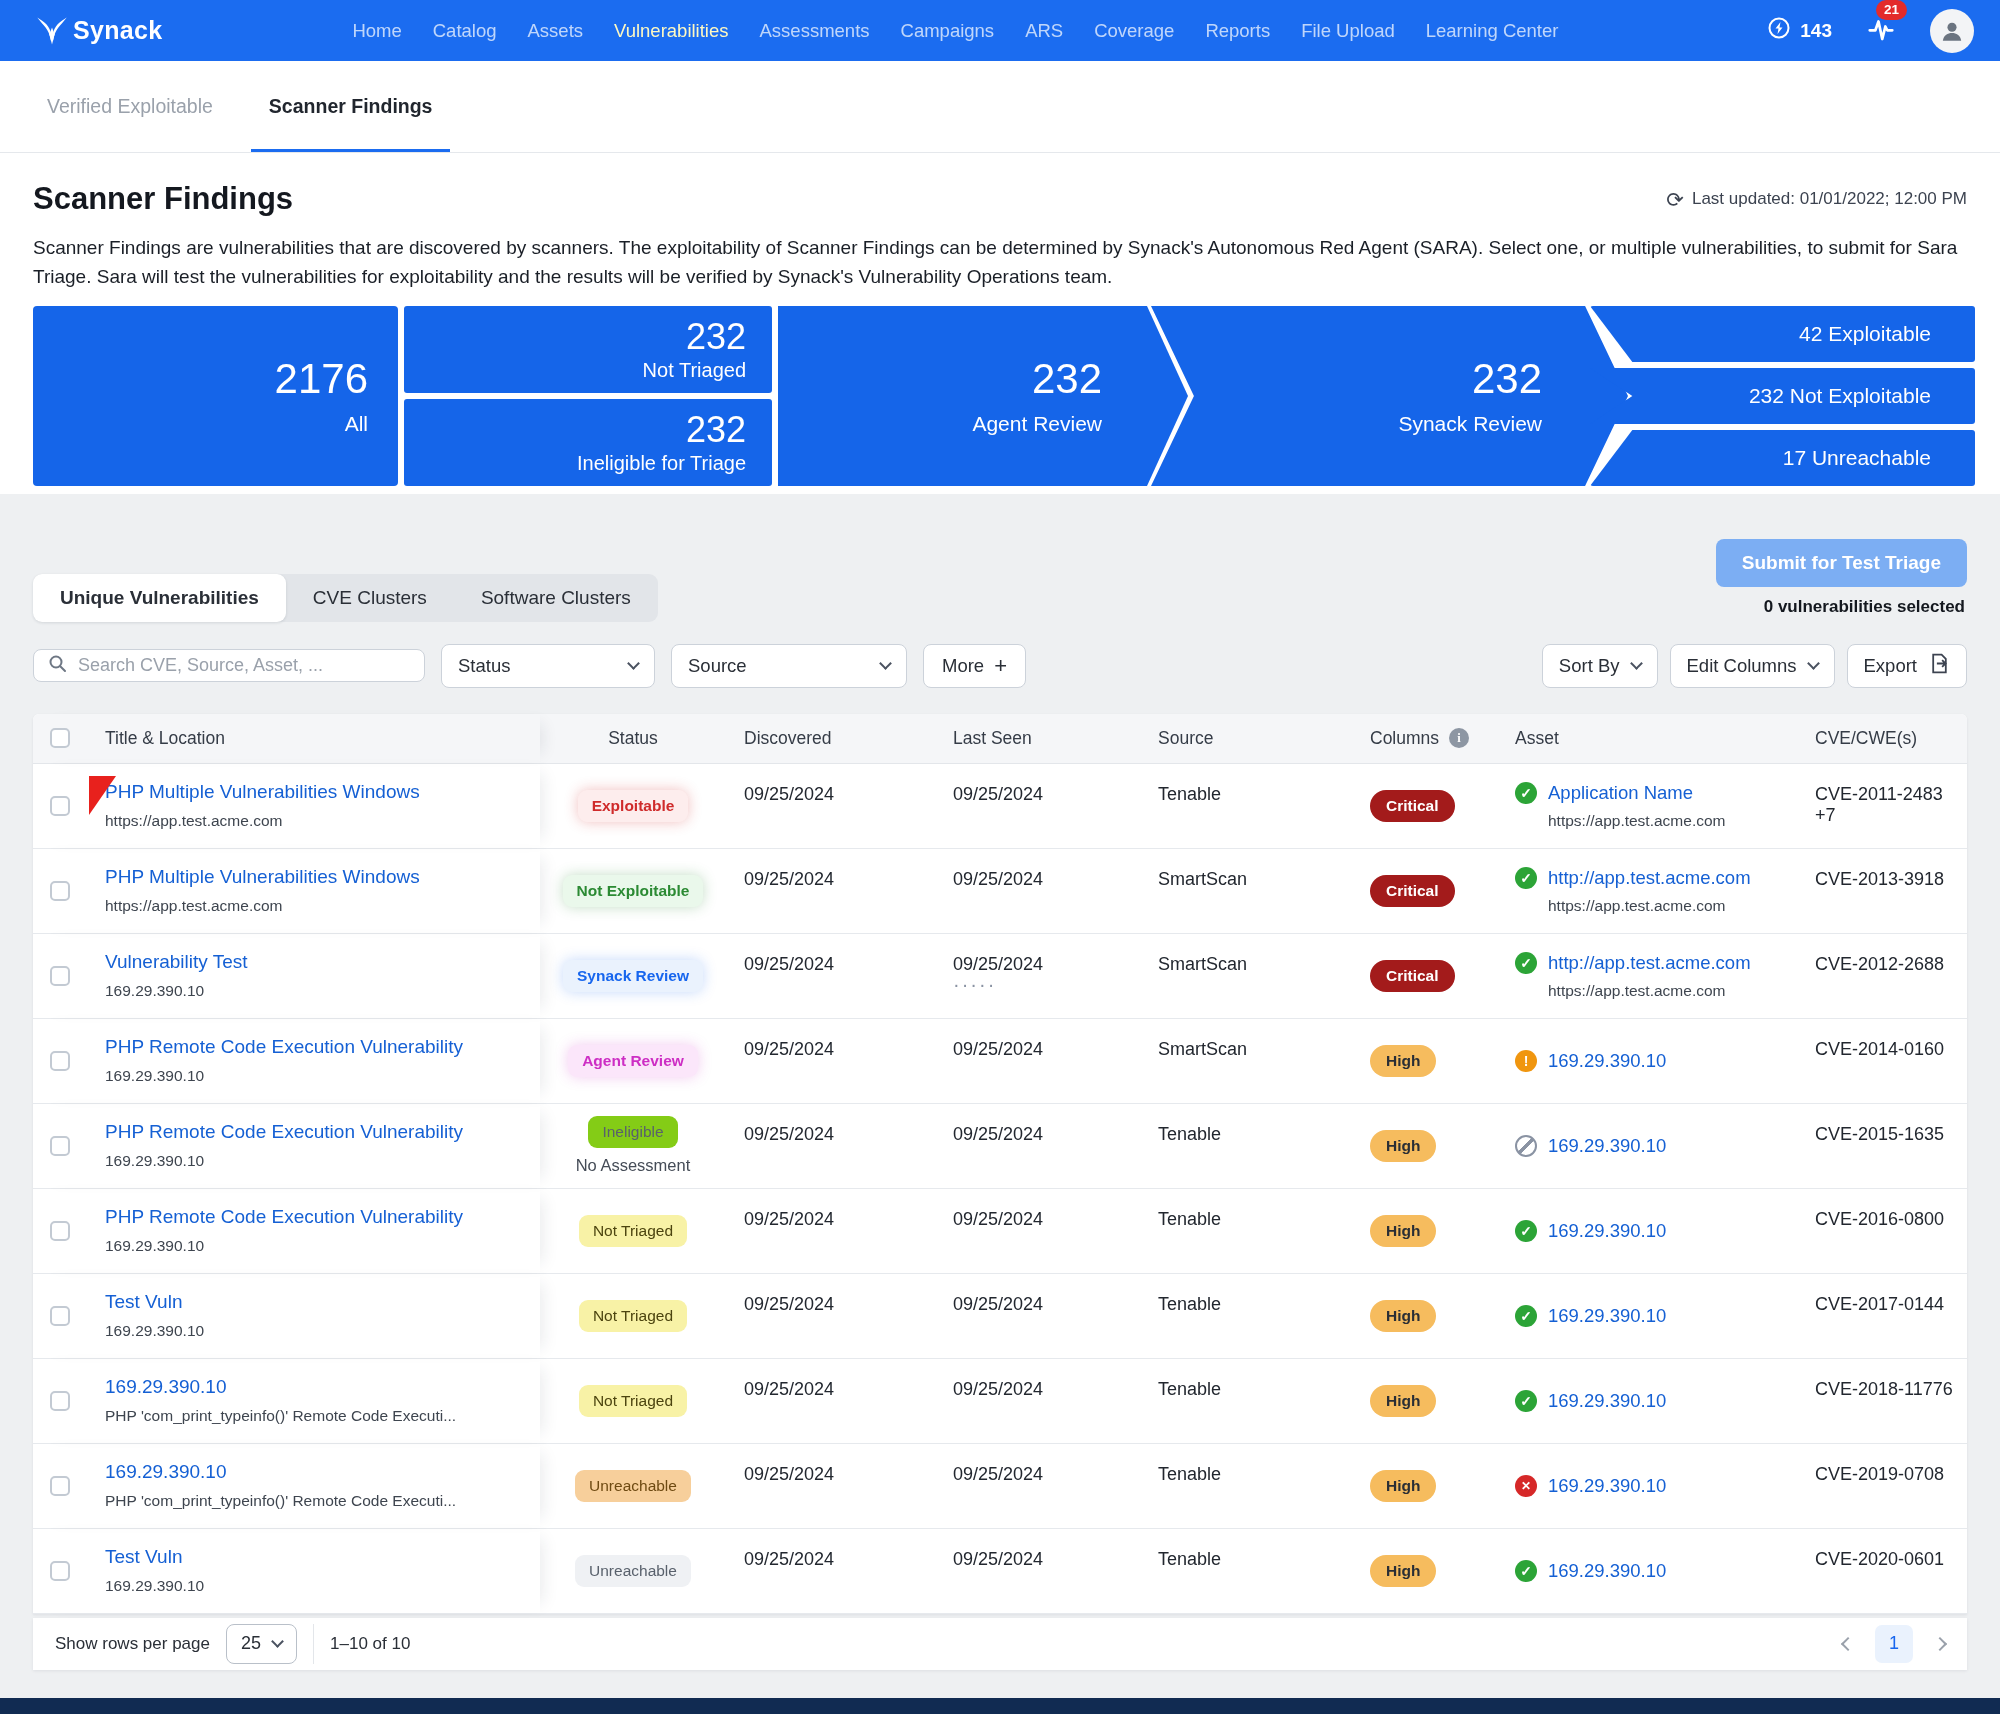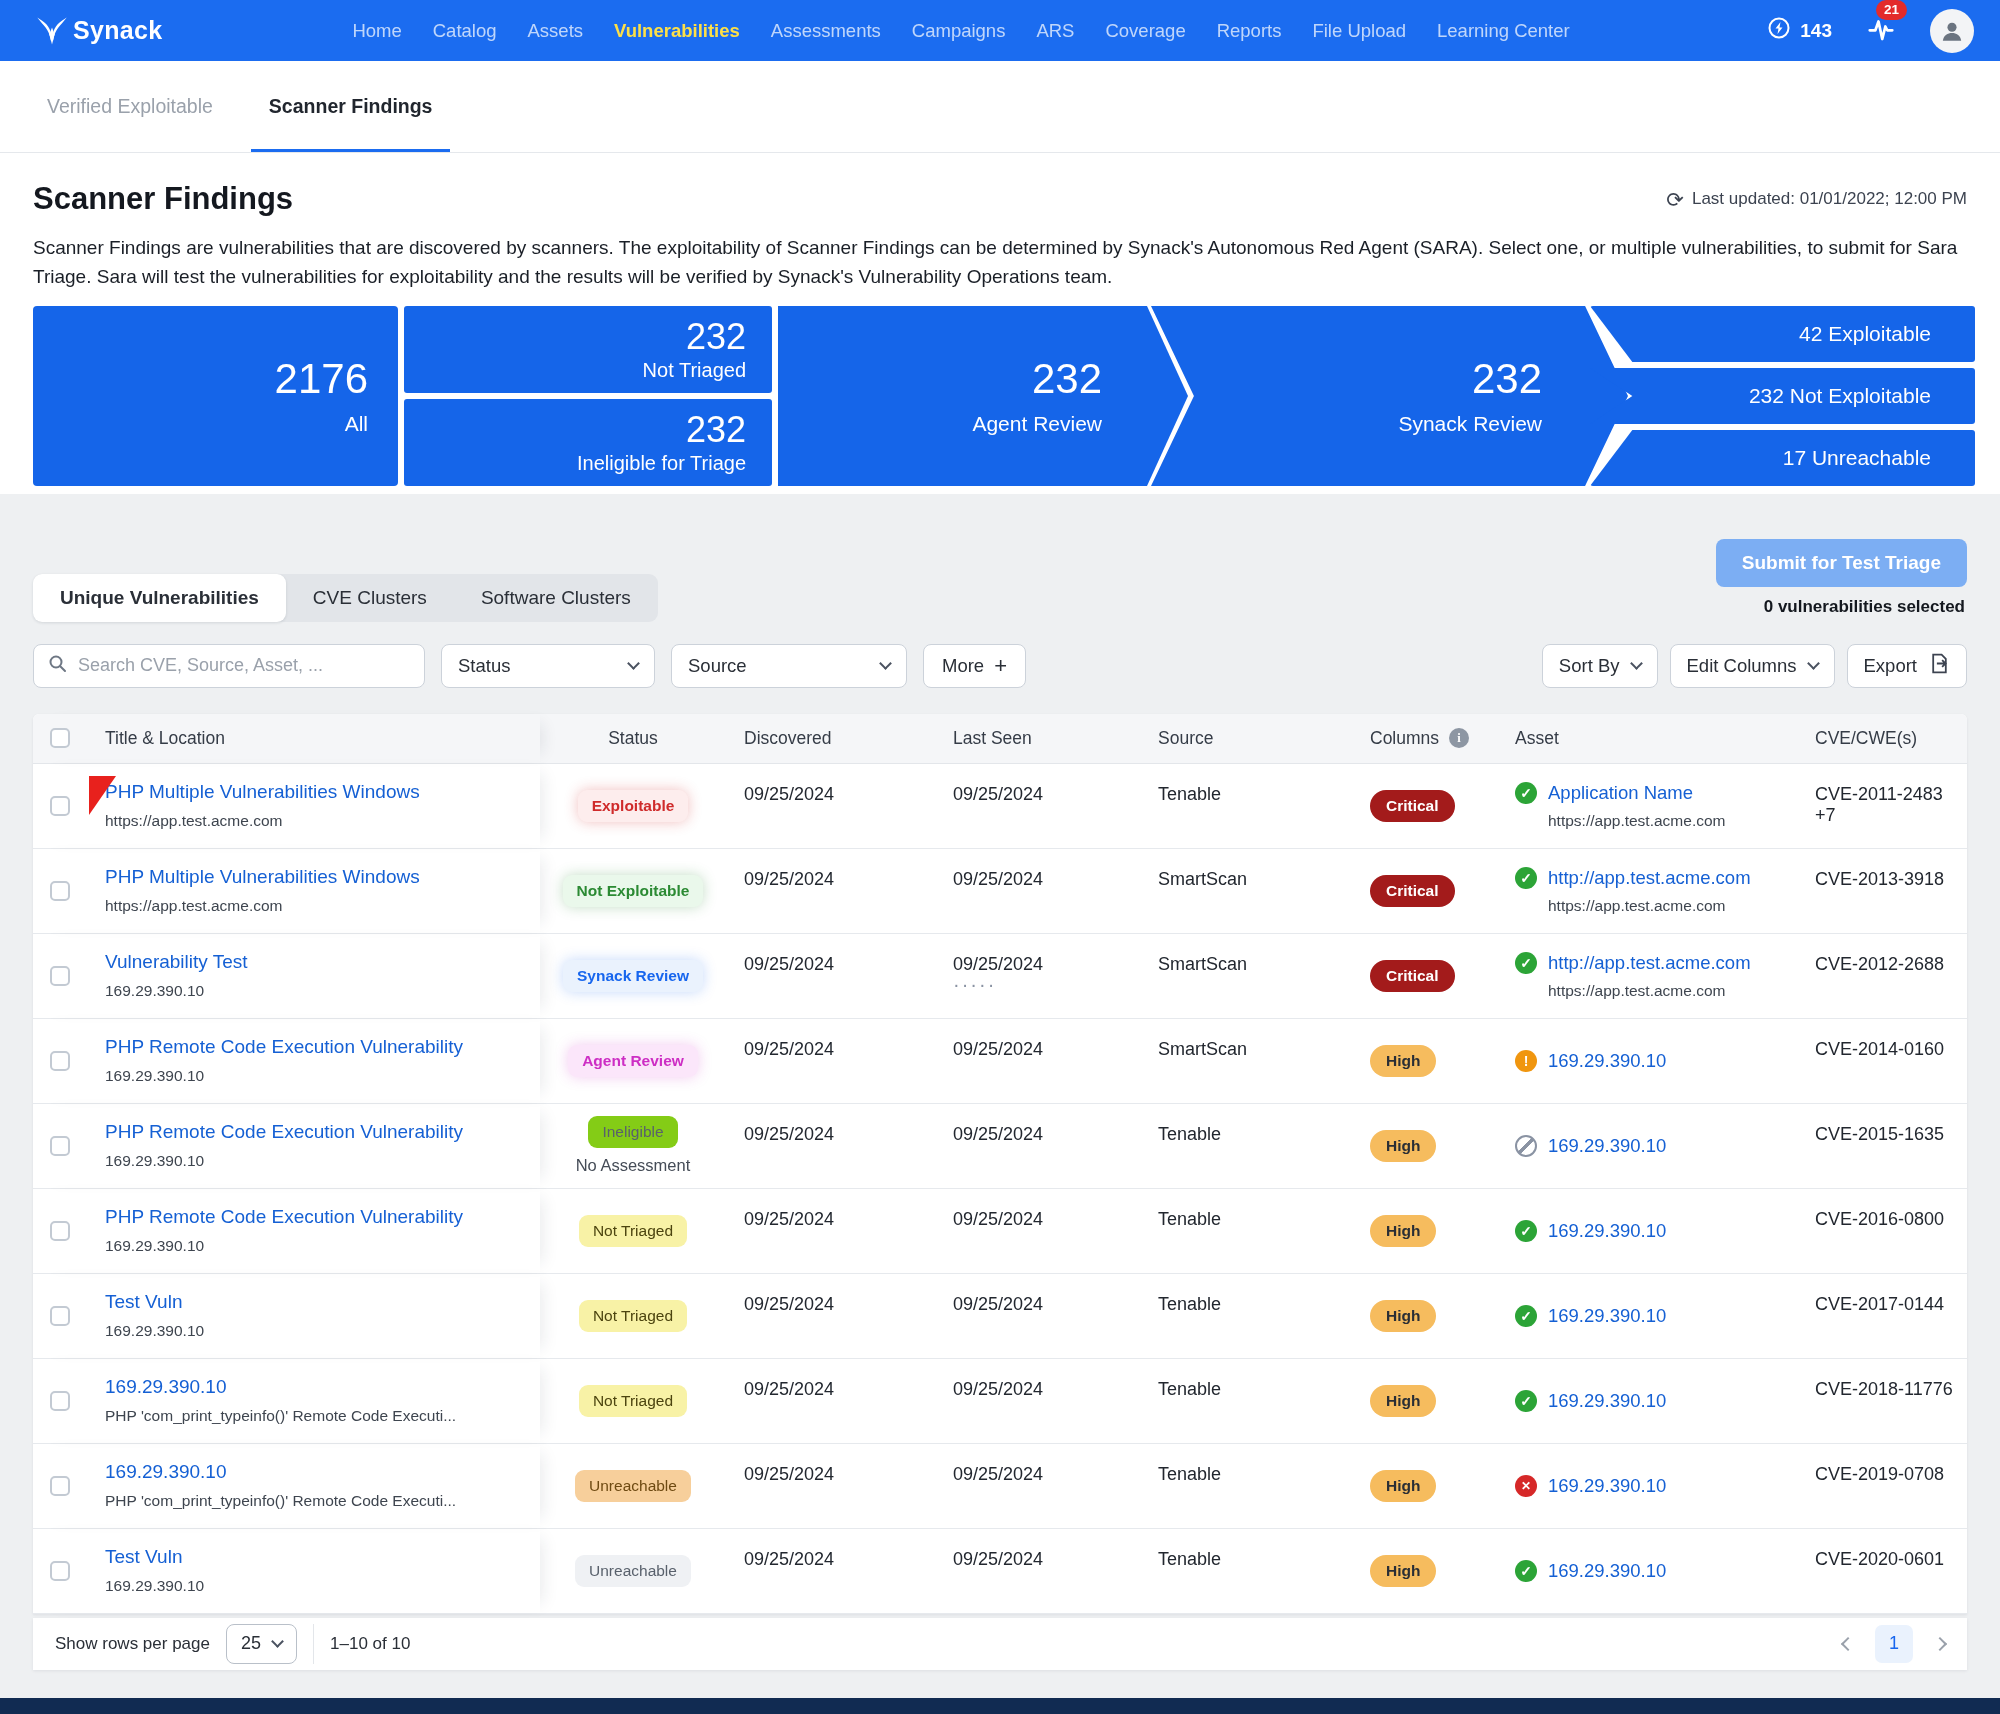--- a/index.html
+++ b/index.html
@@ -8,21 +8,21 @@
     height:1714px; position:relative; overflow:hidden;
     background:#eef0f2; font-family:"Liberation Sans", sans-serif; color:#1c222b;
   }
   
   .topnav { height:61px; background:#1b6cf0; display:flex; align-items:center; padding:0 26px 0 33px; }
   .brand { display:flex; align-items:center; gap:2px; margin-right:190px; }
   .brand svg { display:block; }
   .brand-name { color:#fff; font-size:25px; font-weight:bold; letter-spacing:.3px; }
   .navlinks { display:flex; align-items:center; gap:31px; }
   .navlink { color:rgba(255,255,255,.72); font-size:18.5px; cursor:pointer; white-space:nowrap; }
-  .navlink.active { color:#fde047; font-weight:bold; }
+  .navlink.active { color:#fef9c3; font-weight:normal; }
   .nav-right { margin-left:auto; display:flex; align-items:center; gap:34px; }
   .credits { display:flex; align-items:center; gap:9px; color:#fff; font-size:19px; font-weight:bold; }
   .pulse-wrap { position:relative; }
   .nav-badge { position:absolute; top:-14px; left:10px; background:#e32b2b; color:#fff; font-size:13.5px;
     font-weight:bold; padding:2.5px 8px; border-radius:10px; }
   .avatar { width:44px; height:44px; border-radius:50%; background:#f3f4f6; display:flex; align-items:center; justify-content:center; }
   
   .subtabs { height:92px; background:#fff; border-bottom:1px solid #e5e8ec; display:flex; gap:56px;
     padding:0 47px; align-items:stretch; }
   .subtab { display:flex; align-items:center; font-size:19.5px; color:#9aa1ab; position:relative; cursor:pointer; }
@@ -64,21 +64,21 @@
   .submit-btn { position:absolute; right:0; top:45px; background:#7caef3; color:#fff; font-size:19px; font-weight:bold;
     border:none; border-radius:8px; padding:13px 26px; cursor:pointer; }
   .selected-note { position:absolute; right:2px; top:103px; font-size:17px; font-weight:bold; color:#14181f; }
   .viewtabs { position:absolute; left:0; top:80px; background:#e2e5e9; border-radius:9px; display:flex; height:48px;
     align-items:stretch; }
   .viewtab { display:flex; align-items:center; padding:0 27px; font-size:19px; color:#2a2f37; cursor:pointer;
     border-radius:9px; white-space:nowrap; }
   .viewtab.active { background:#fff; font-weight:bold; box-shadow:0 1px 3px rgba(20,30,50,.12); }
   
   .filterbar { display:flex; align-items:center; gap:16px; height:44px; }
-  .searchbox { width:392px; height:44px; background:#fff; border:1px solid #ccd2da; border-radius:8px;
+  .searchbox { width:392px; height:33px; background:#fff; border:1px solid #ccd2da; border-radius:8px;
     display:flex; align-items:center; padding:0 14px; gap:10px; }
   .searchbox input { border:none; outline:none; flex:1; font-size:18px; color:#2a2f37;
     font-family:"Liberation Sans", sans-serif; background:transparent; }
   .searchbox input::placeholder { color:#9aa1ab; }
   .selectbox { height:44px; background:#fff; border:1px solid #ccd2da; border-radius:8px; display:flex;
     align-items:center; padding:0 16px; font-size:18.5px; color:#2a2f37; cursor:pointer; }
   .selectbox.status { width:214px; } .selectbox.source { width:236px; }
   .selectbox .chev { margin-left:auto; }
   .morebtn { height:44px; background:#fff; border:1px solid #ccd2da; border-radius:8px; display:flex; align-items:center;
     gap:10px; padding:0 18px; font-size:18.5px; color:#2a2f37; cursor:pointer; }

